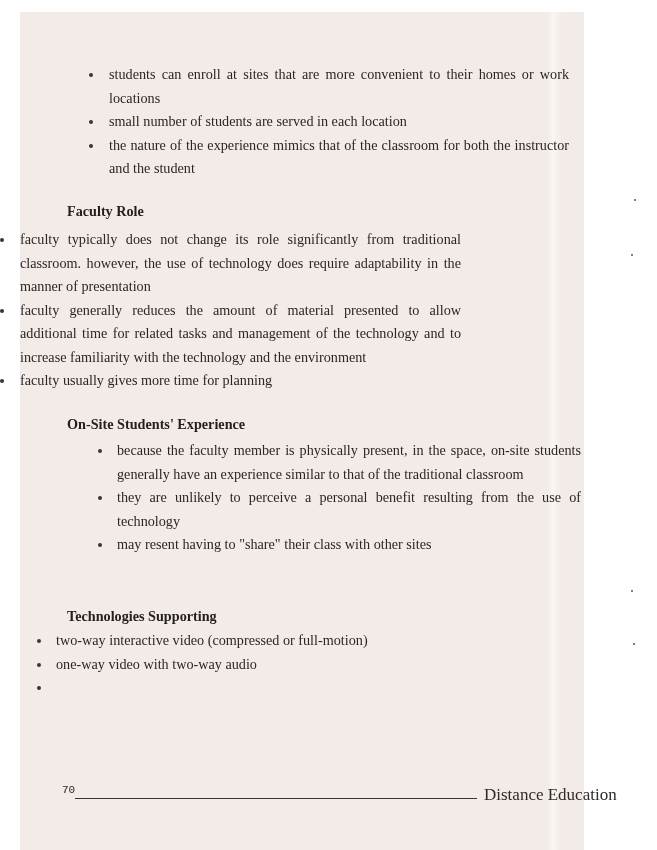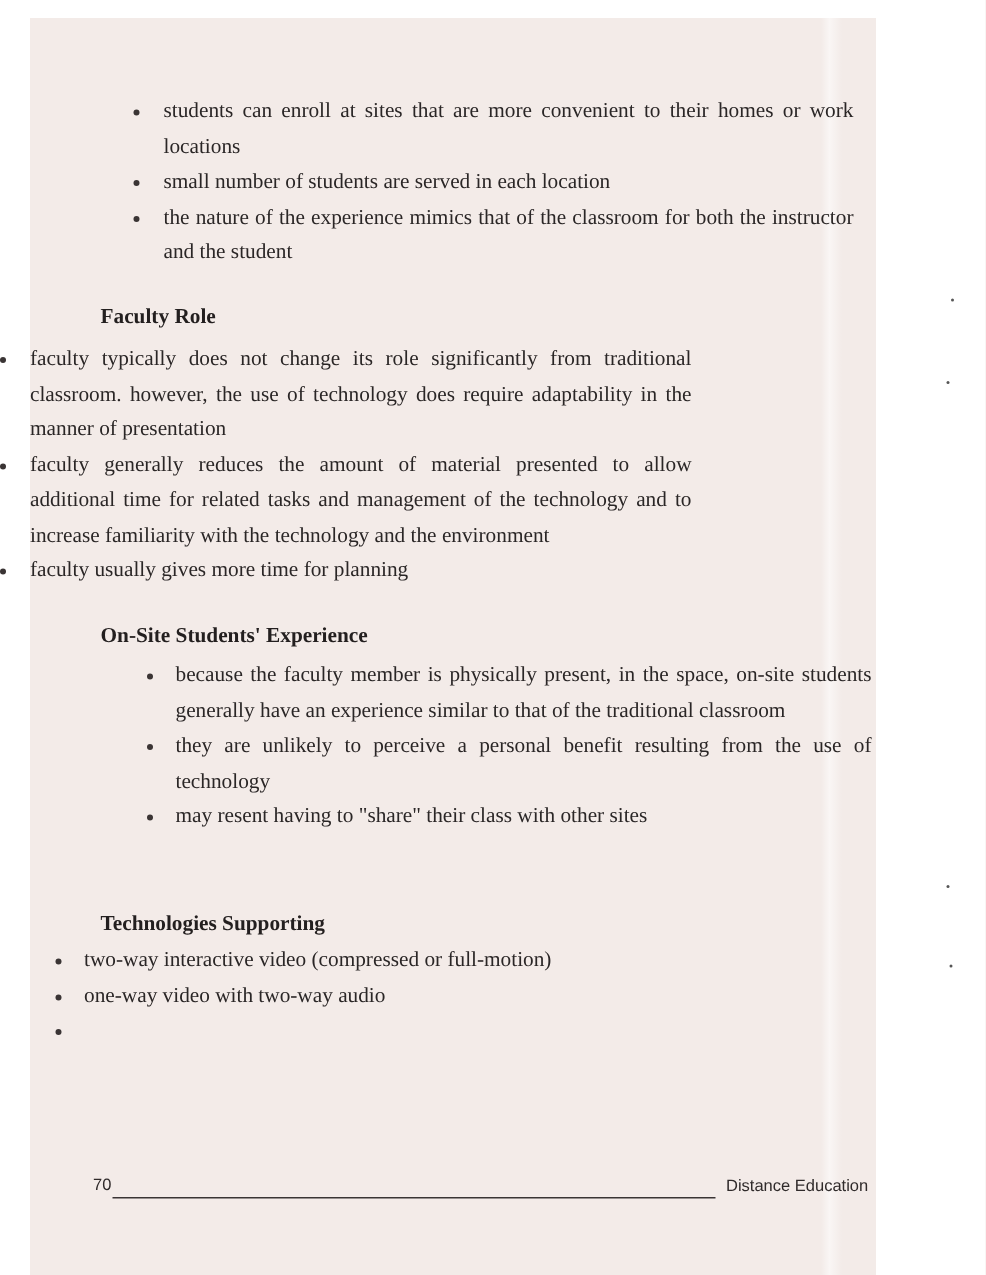--- a/index.html
+++ b/index.html
@@ -37,23 +37,23 @@
 
     #list-tech { top: 617px; }
     #list-tech .bullet-item { margin-left: 36px; width: 464px; }
     #list-tech .bullet-dot { left: -19px; }
 
     .h-faculty { top: 191px; }
     .h-onsite { top: 404px; }
     .h-tech { top: 596px; }
 
     .footer { position: absolute; top: 772px; left: 0; width: 616px; height: 16px; }
-    .page-num { position: absolute; left: 42px; top: 0; font-family: Liberation Sans, sans-serif; font-size: 11px; color: #2f2a2a; }
+    .page-num { position: absolute; left: 42px; top: 0; font-family: Liberation Mono, monospace; font-size: 11px; color: #2f2a2a; }
     .footer-rule { position: absolute; left: 55px; top: 14px; width: 402px; height: 1px; background: #3a3434; }
-    .footer-title { position: absolute; left: 442px; top: 1px; font-family: Liberation Sans, sans-serif; font-size: 11px; color: #2f2a2a; padding-left: 22px; }
+    .footer-title { position: absolute; left: 442px; top: 1px; font-family: Liberation Serif, serif; font-size: 17px; color: #2f2a2a; padding-left: 22px; }
     .speck { position: absolute; width: 2px; height: 2px; border-radius: 50%; background: #555; }
   </style>
 </head>
 <body>
 
 <div class="page">
 
   <ul class="bullet-list block" id="list-intro">
     <li class="bullet-item"><span class="bullet-dot"></span><span>students can enroll at sites that are more convenient to their homes or work locations</span></li>
     <li class="bullet-item"><span class="bullet-dot"></span><span>small number of students are served in each location</span></li>

